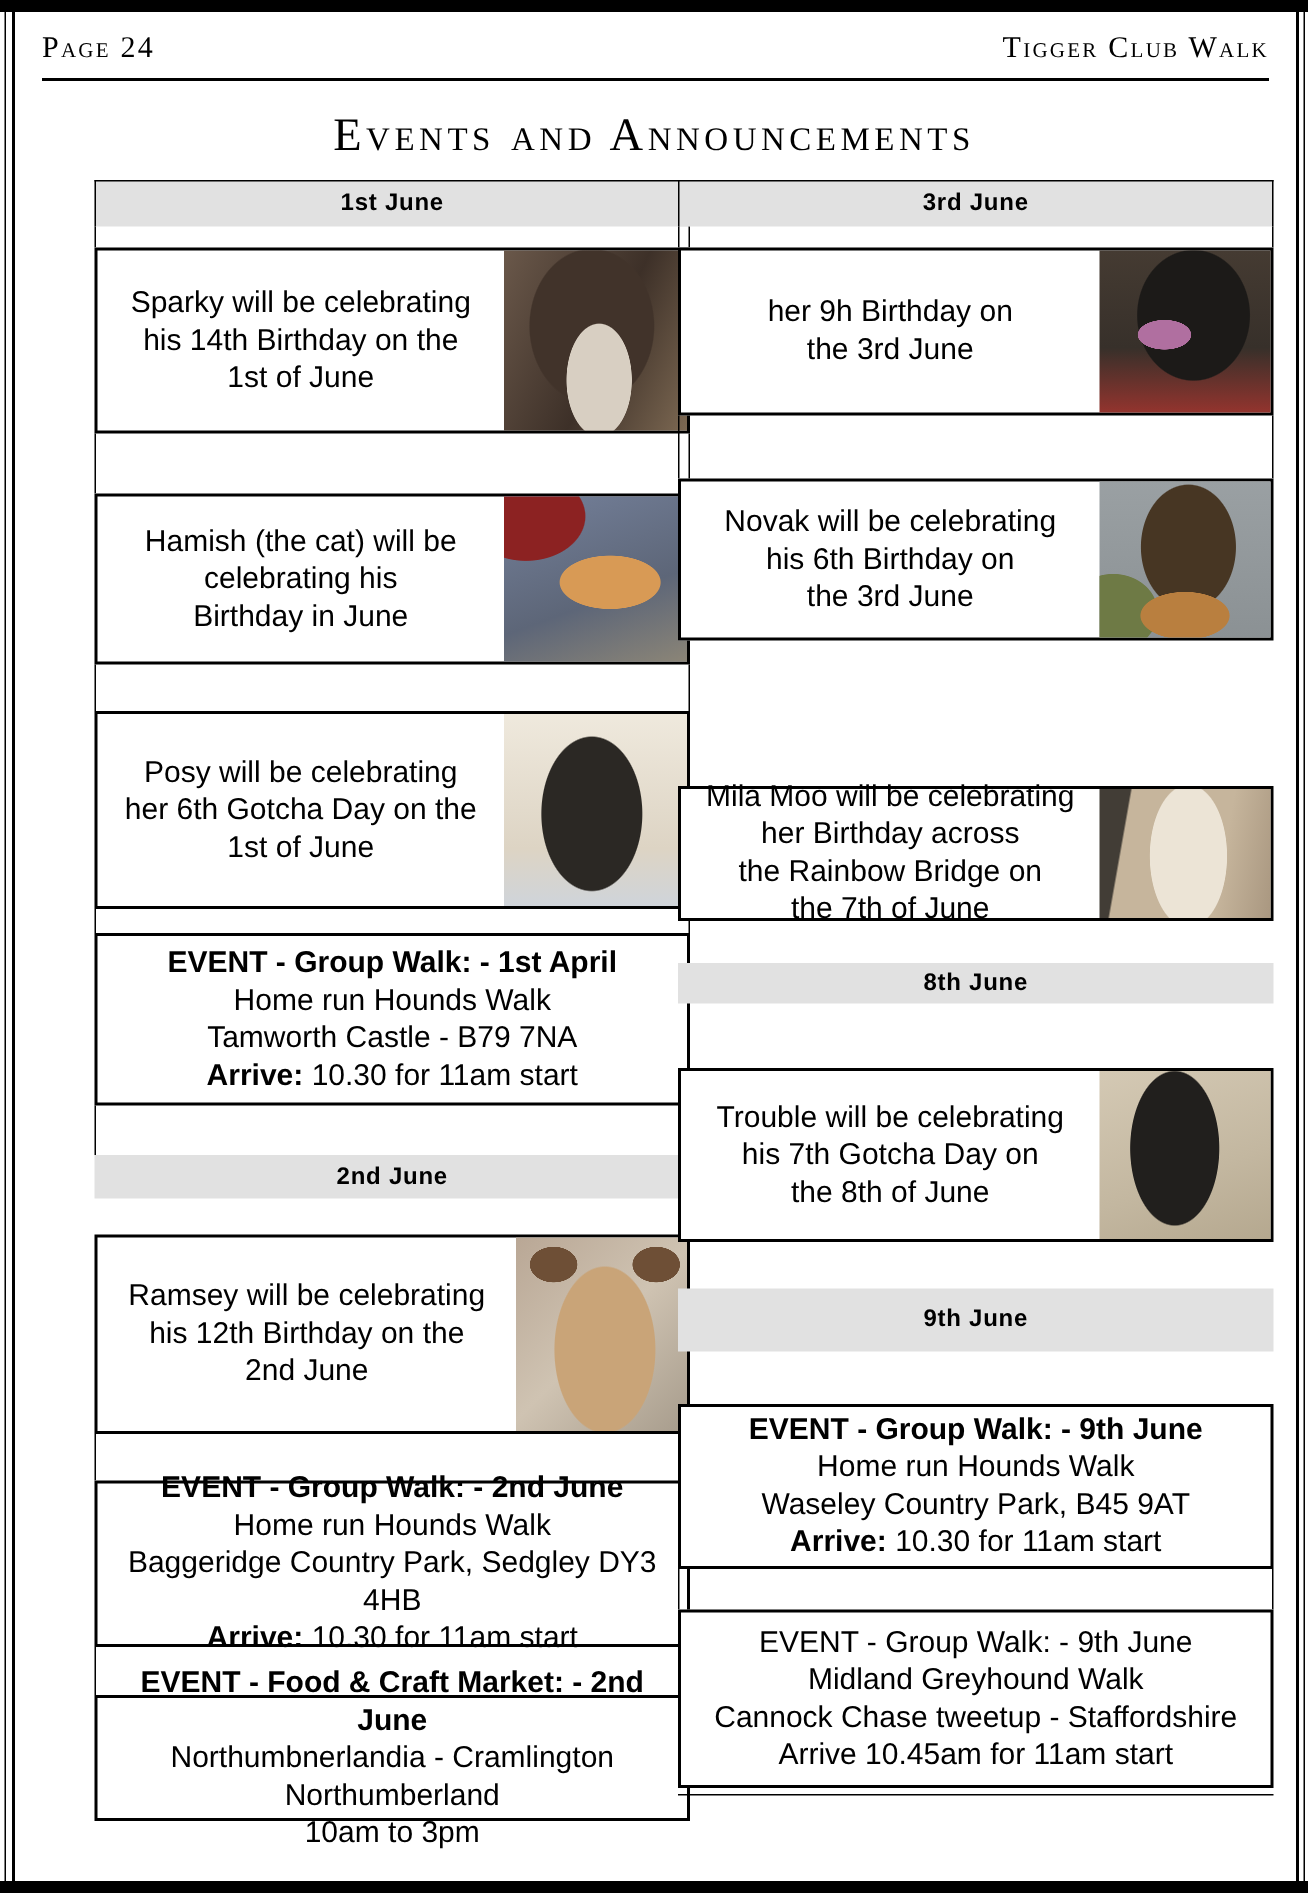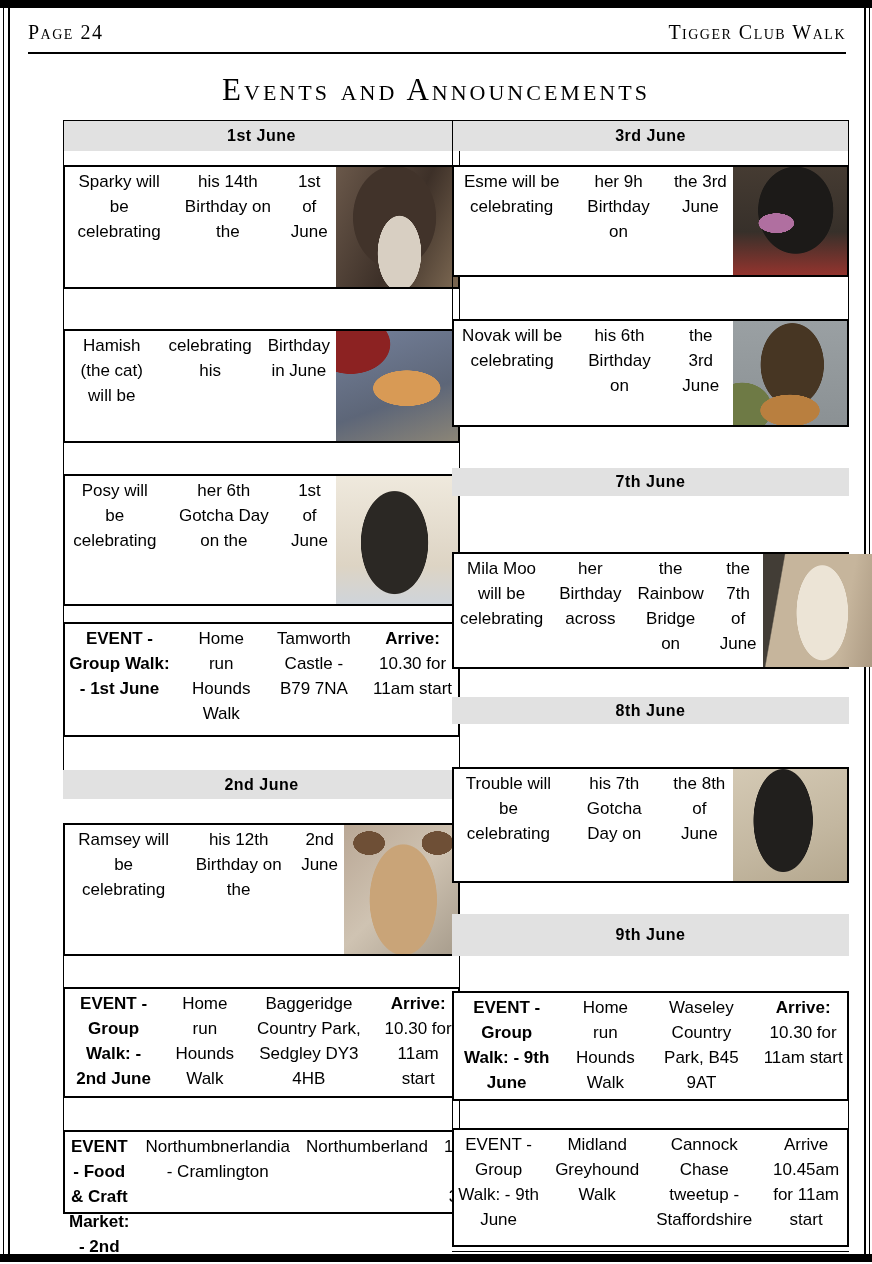--- a/index.html
+++ b/index.html
@@ -42,22 +42,22 @@
   .sec-header.first{border:1px solid #000;border-bottom:none;}
 
   .gap{flex:0 0 auto;}
   .gap.rails{border-left:1px solid #000;border-right:1px solid #000;}
 
   .box{
     border:2px solid #000;background:#fff;display:flex;flex:0 0 auto;
     box-sizing:border-box;
   }
   .box-text{
-    flex:1;display:flex;flex-direction:row;justify-content:center;
-    text-align:center;font-size:17px;line-height:25px;padding:2px 6px;gap:16px;
+    flex:1;display:flex;flex-direction:column;justify-content:center;
+    text-align:center;font-size:20px;line-height:25px;padding:2px 6px;
   }
   .event .box-text{padding:2px 4px;}
   .ev-title{font-weight:bold;}
   .b{font-weight:bold;}
   .photo{flex:0 0 auto;align-self:stretch;}
   .after-line{height:0;border-top:1px solid #000;margin-top:4px;flex:0 0 auto;}
 
   
   .ph-sparky{width:122px;background:
     radial-gradient(ellipse 22px 38px at 52% 72%, #d8cfc2 0 98%, transparent 100%),
@@ -138,21 +138,21 @@
       <div>Posy will be celebrating</div>
       <div>her 6th Gotcha Day on the</div>
       <div>1st of June</div>
     </div>
     <div class="photo ph-posy"></div>
   </div>
   <div class="gap rails" style="height:16px"></div>
 
   <div class="box event" style="height:115px">
     <div class="box-text">
-      <div class="ev-title">EVENT - Group Walk: - 1st June</div>
+      <div class="ev-title">EVENT - Group Walk: - 1st April</div>
       <div>Home run Hounds Walk</div>
       <div>Tamworth Castle - B79 7NA</div>
       <div><span class="b">Arrive:</span><span> 10.30 for 11am start</span></div>
     </div>
   </div>
   <div class="gap rails" style="height:33px"></div>
 
   <div class="sec-header" style="height:29px">2nd June</div>
   <div class="gap" style="height:24px"></div>
 
@@ -186,42 +186,40 @@
   </div>
 </div>
 
 <div class="col col-right">
 
   <div class="sec-header first" style="height:30px">3rd June</div>
   <div class="gap rails" style="height:14px"></div>
 
   <div class="box" style="height:112px">
     <div class="box-text">
-      <div>Esme will be celebrating</div>
       <div>her 9h Birthday on</div>
       <div>the 3rd June</div>
     </div>
     <div class="photo ph-esme"></div>
   </div>
   <div class="gap rails" style="height:42px"></div>
 
   <div class="box" style="height:108px">
     <div class="box-text">
       <div>Novak will be celebrating</div>
       <div>his 6th Birthday on</div>
       <div>the 3rd June</div>
     </div>
     <div class="photo ph-novak"></div>
   </div>
   <div class="gap" style="height:41px"></div>
 
-  <div class="sec-header" style="height:28px">7th June</div>
   <div class="gap" style="height:56px"></div>
 
-  <div class="box" style="height:117px">
+  <div class="box" style="height:90px">
     <div class="box-text">
       <div>Mila Moo will be celebrating</div>
       <div>her Birthday across</div>
       <div>the Rainbow Bridge on</div>
       <div>the 7th of June</div>
     </div>
     <div class="photo ph-mila"></div>
   </div>
   <div class="gap" style="height:28px"></div>
 

